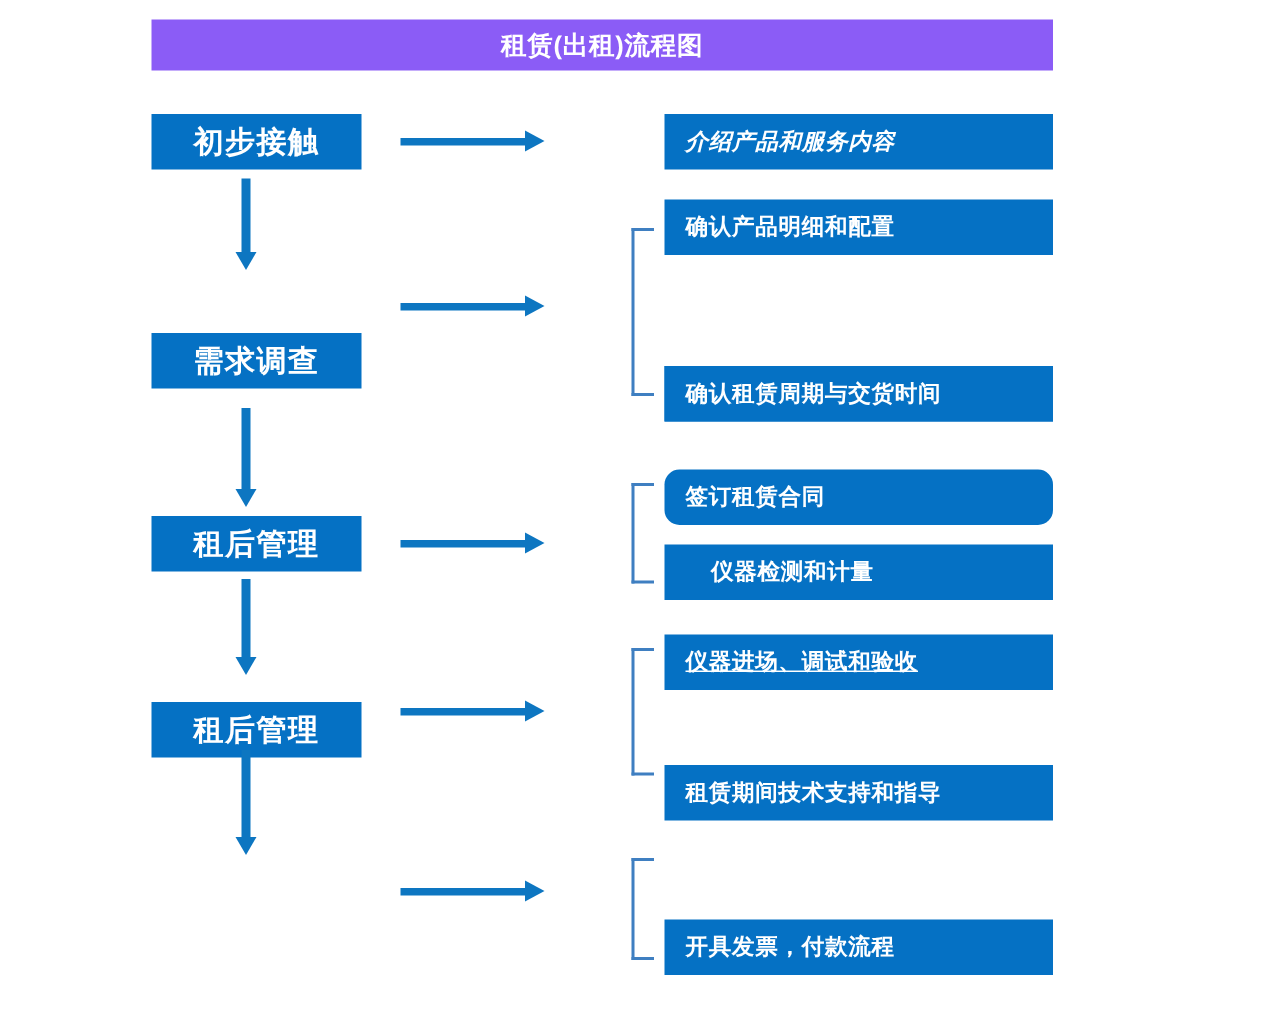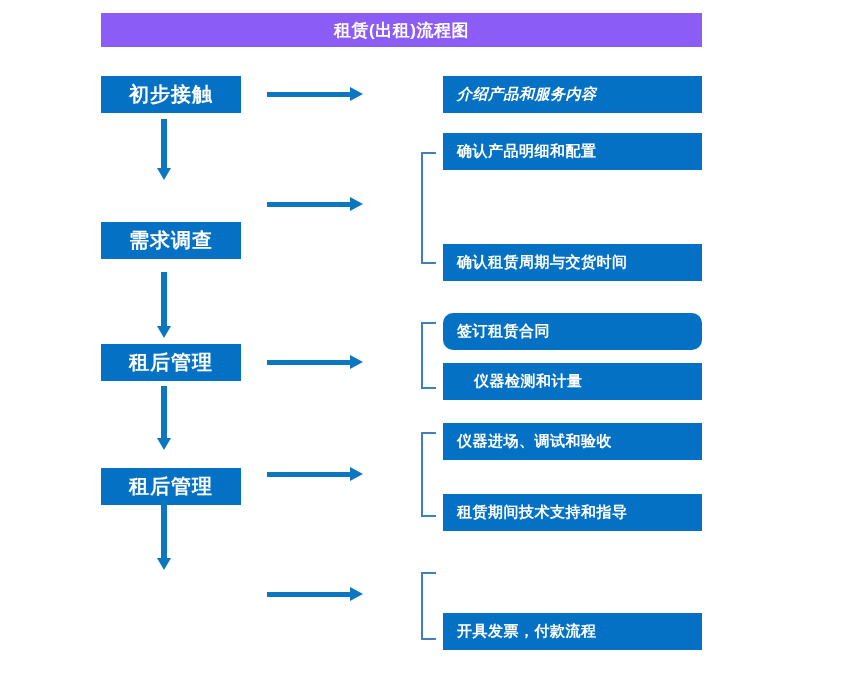--- a/index.html
+++ b/index.html
@@ -203,20 +203,20 @@
   <div class="detail-box" style="top:133px;">确认产品明细和配置</div>
 
   <div class="detail-box" style="top:205px;margin-top:39px;">租赁报价</div>
 
   <div class="detail-box" style="top:244px;">确认租赁周期与交货时间</div>
 
   <div class="detail-box" style="top:313px;border-radius:10px;">签订租赁合同</div>
 
   <div class="detail-box" style="top:363px;padding-left:31px;">仪器检测和计量</div>
 
-  <div class="detail-box" style="top:423px;">仪器进场、调试和验收</div>
-
-  <div class="detail-box" style="top:494px;">租赁期间技术支持和指导</div>
+  <div class="detail-box" style="top:423px;text-decoration:underline;">仪器进场、调试和验收</div>
+
+  <div class="detail-box" style="top:510px;">租赁期间技术支持和指导</div>
 
 
   <div class="detail-box" style="top:613px;">开具发票，付款流程</div>
 
 </div>
 
 </body></html>

